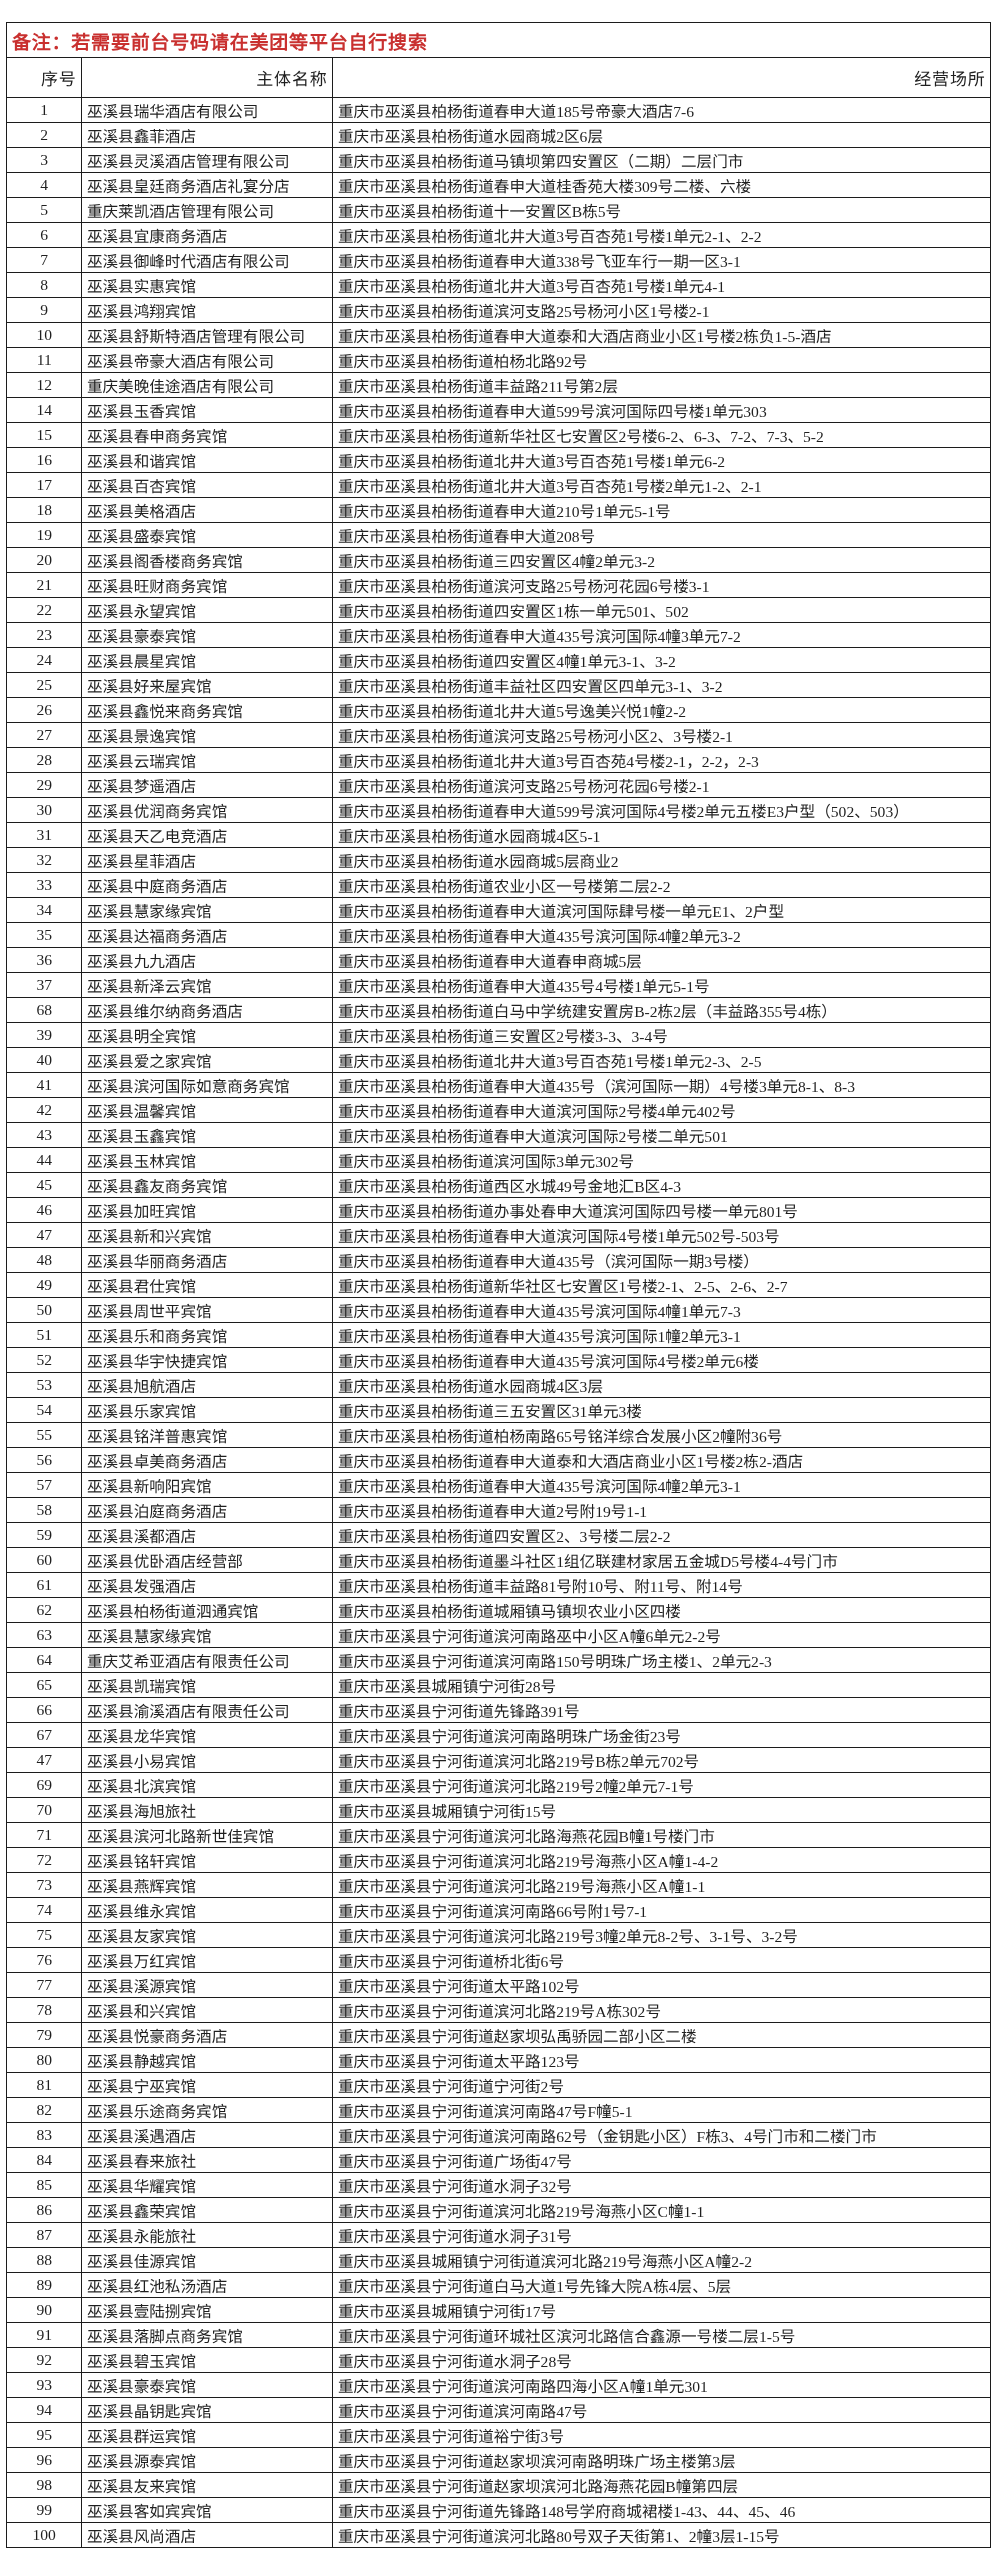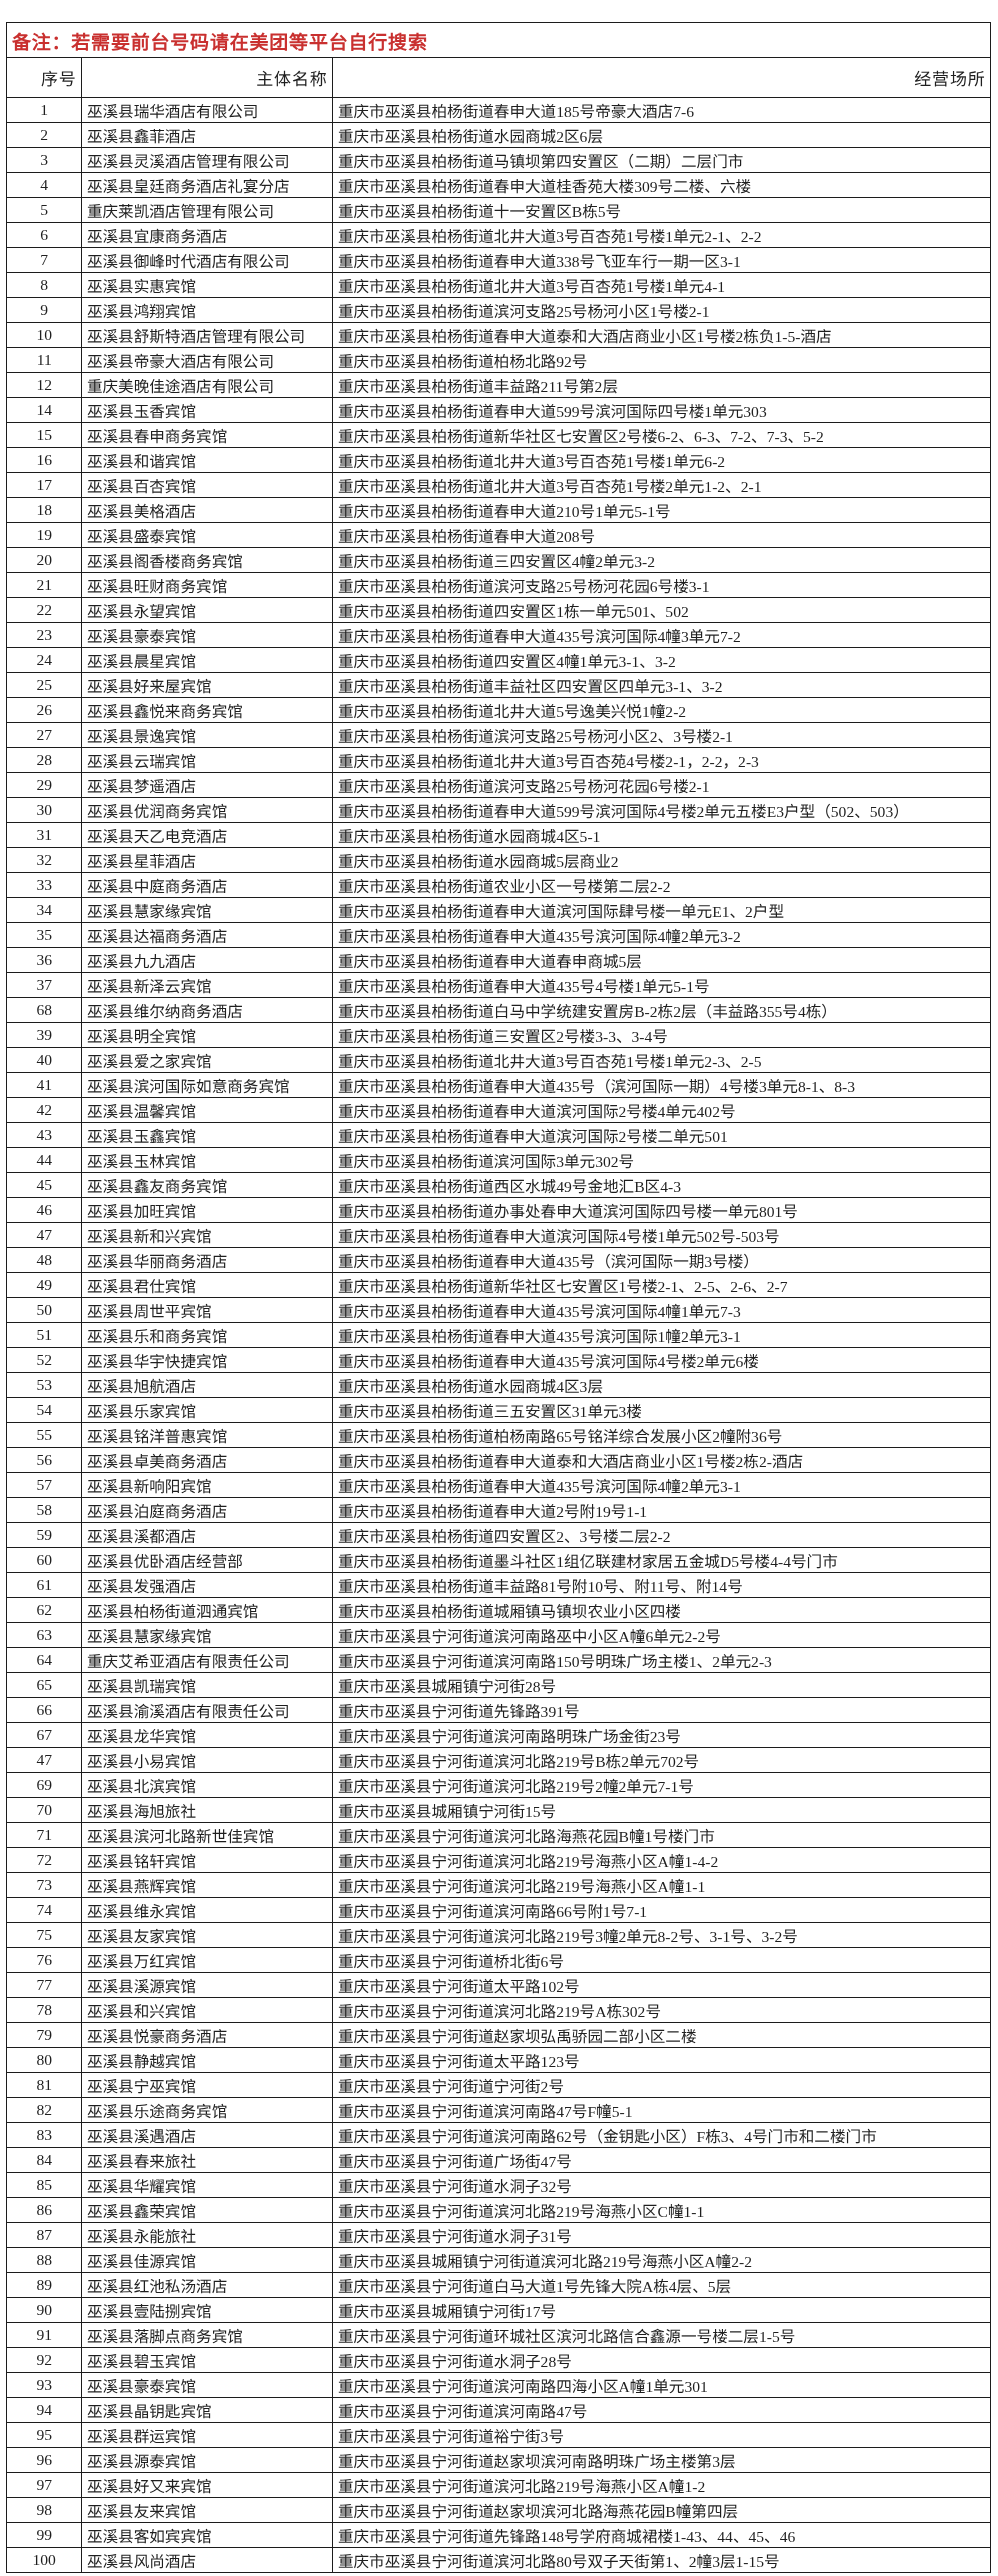--- a/index.html
+++ b/index.html
@@ -528,25 +528,20 @@
           <td class="no-cell">95</td>
           <td class="name-cell">巫溪县群运宾馆</td>
           <td class="addr-cell">重庆市巫溪县宁河街道裕宁街3号</td>
         </tr>
         <tr>
           <td class="no-cell">96</td>
           <td class="name-cell">巫溪县源泰宾馆</td>
           <td class="addr-cell">重庆市巫溪县宁河街道赵家坝滨河南路明珠广场主楼第3层</td>
         </tr>
         <tr>
-          <td class="no-cell">97</td>
-          <td class="name-cell">巫溪县好又来宾馆</td>
-          <td class="addr-cell">重庆市巫溪县宁河街道滨河北路219号海燕小区A幢1-2</td>
-        </tr>
-        <tr>
           <td class="no-cell">98</td>
           <td class="name-cell">巫溪县友来宾馆</td>
           <td class="addr-cell">重庆市巫溪县宁河街道赵家坝滨河北路海燕花园B幢第四层</td>
         </tr>
         <tr>
           <td class="no-cell">99</td>
           <td class="name-cell">巫溪县客如宾宾馆</td>
           <td class="addr-cell">重庆市巫溪县宁河街道先锋路148号学府商城裙楼1-43、44、45、46</td>
         </tr>
         <tr>

